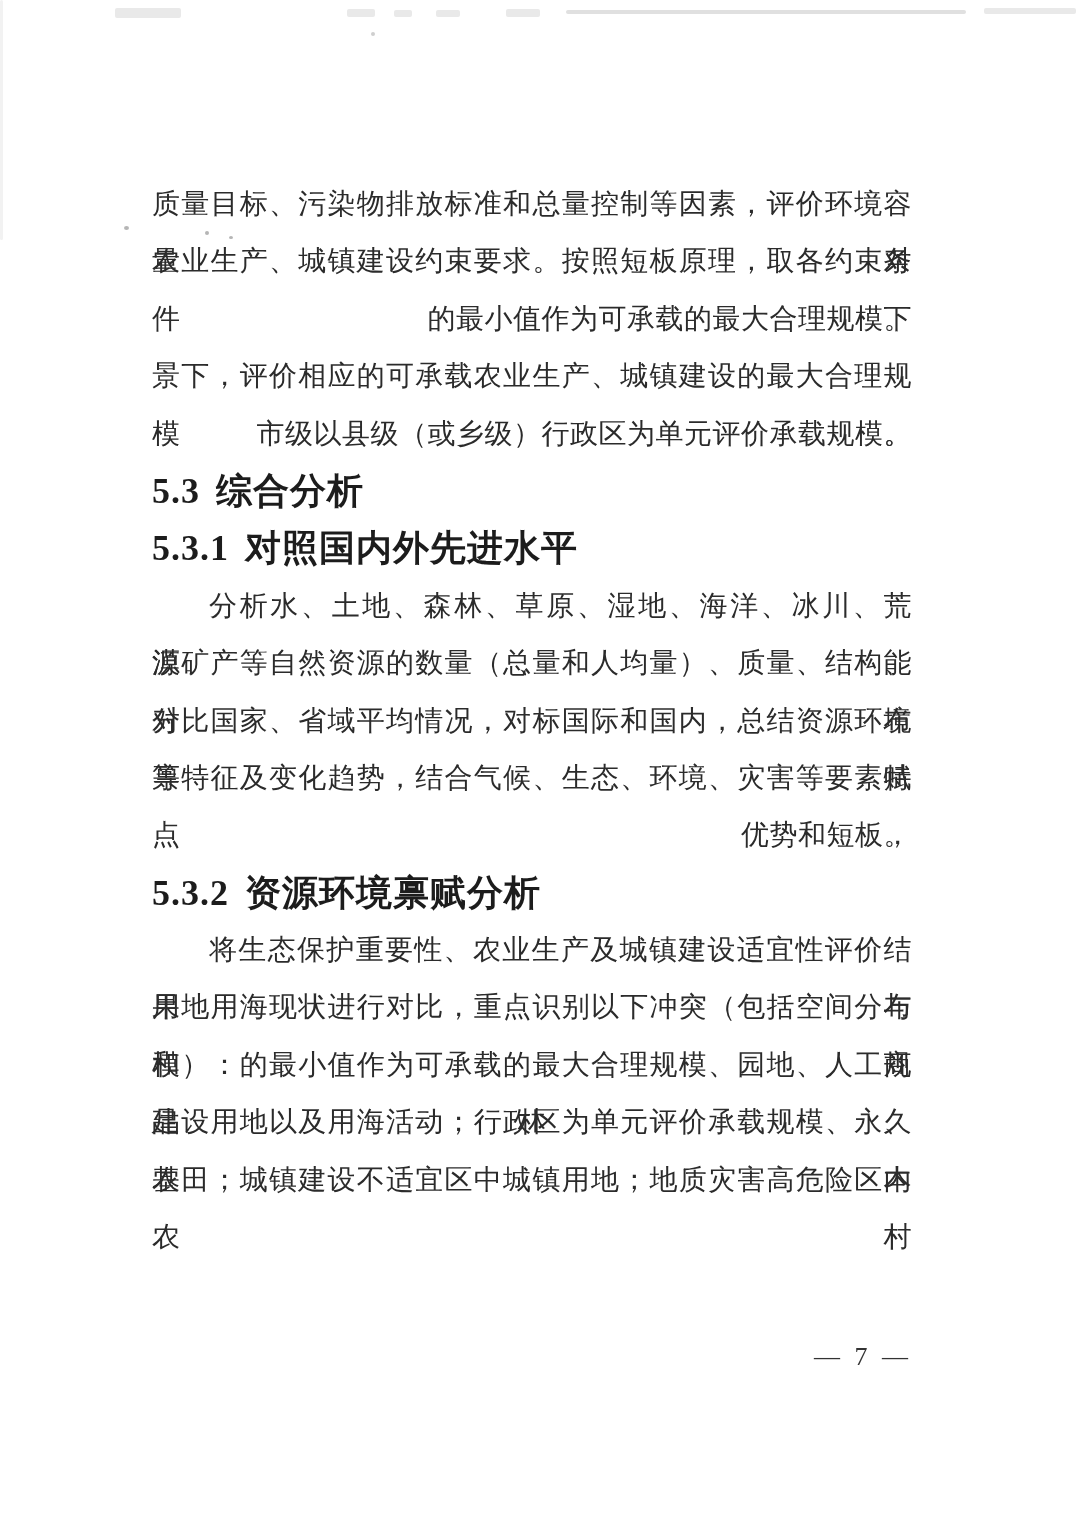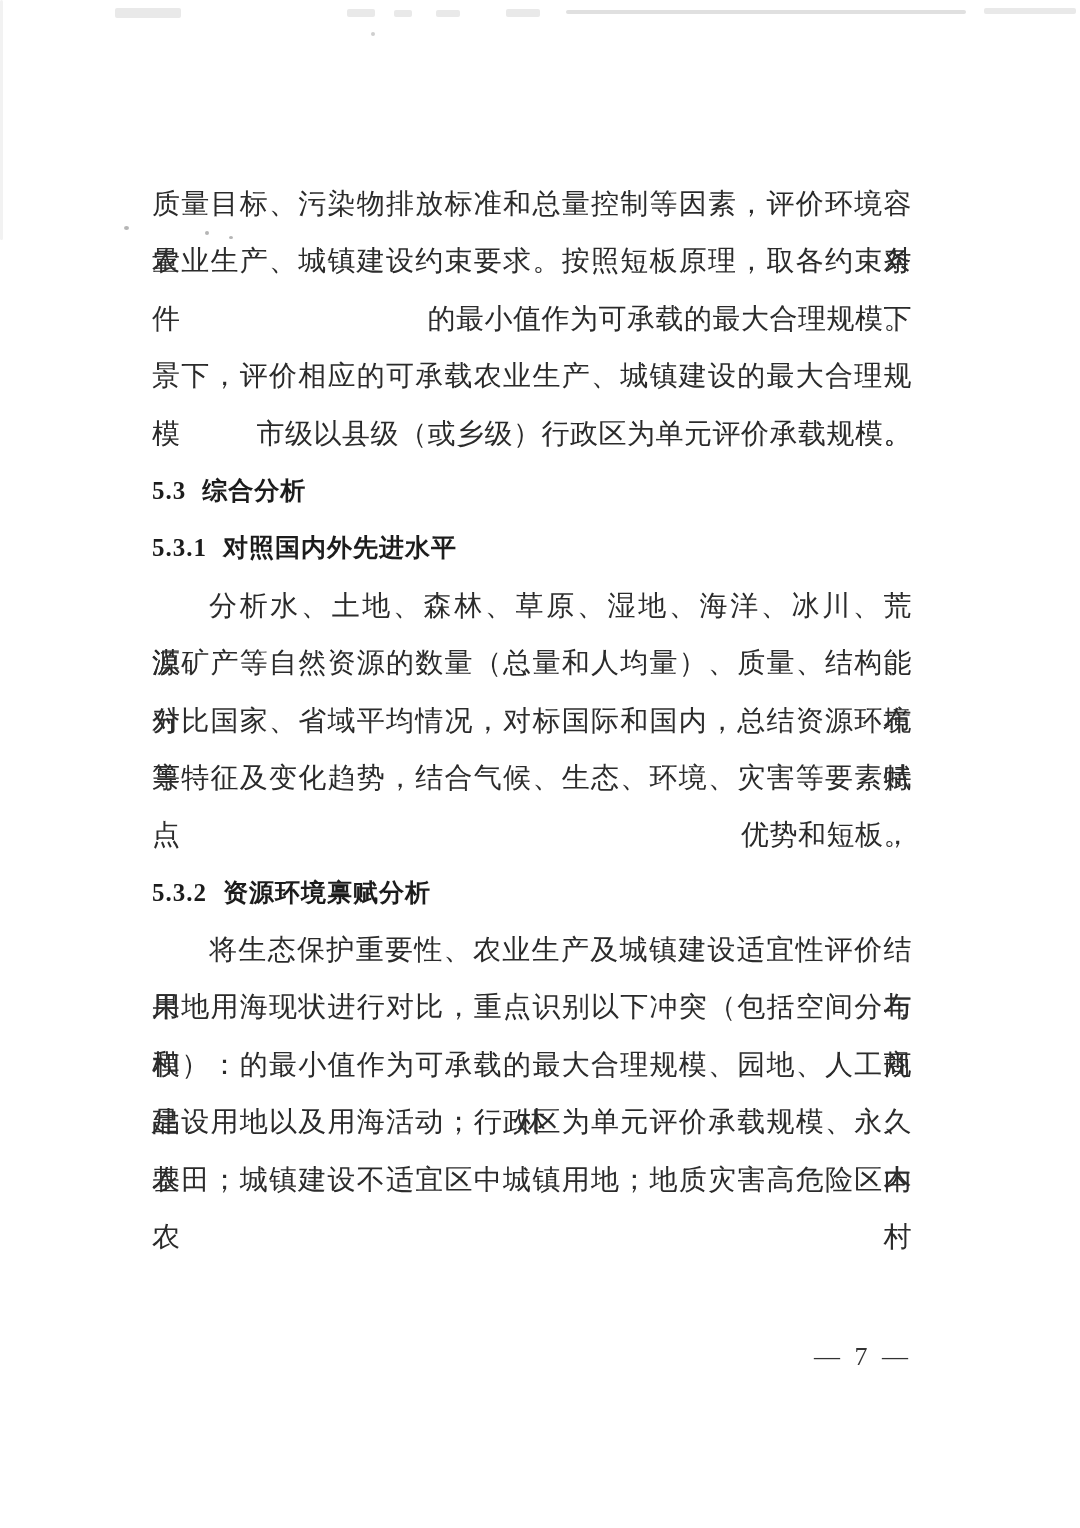--- a/index.html
+++ b/index.html
@@ -50,21 +50,21 @@
   }
   .line.end {
     text-align: right;
   }
   .line.indent {
     text-indent: 57px;
   }
   .line.heading {
     font-weight: bold;
     color: #1c1c1c;
-    font-size: 25px;
+    font-size: 36px;
   }
   .heading .num {
     font-family: "Liberation Serif", serif;
     letter-spacing: 1px;
     margin-right: 16px;
   }
   .heading .title {
     font-family: "Liberation Sans", "DejaVu Sans", sans-serif;
     letter-spacing: 1px;
   }

